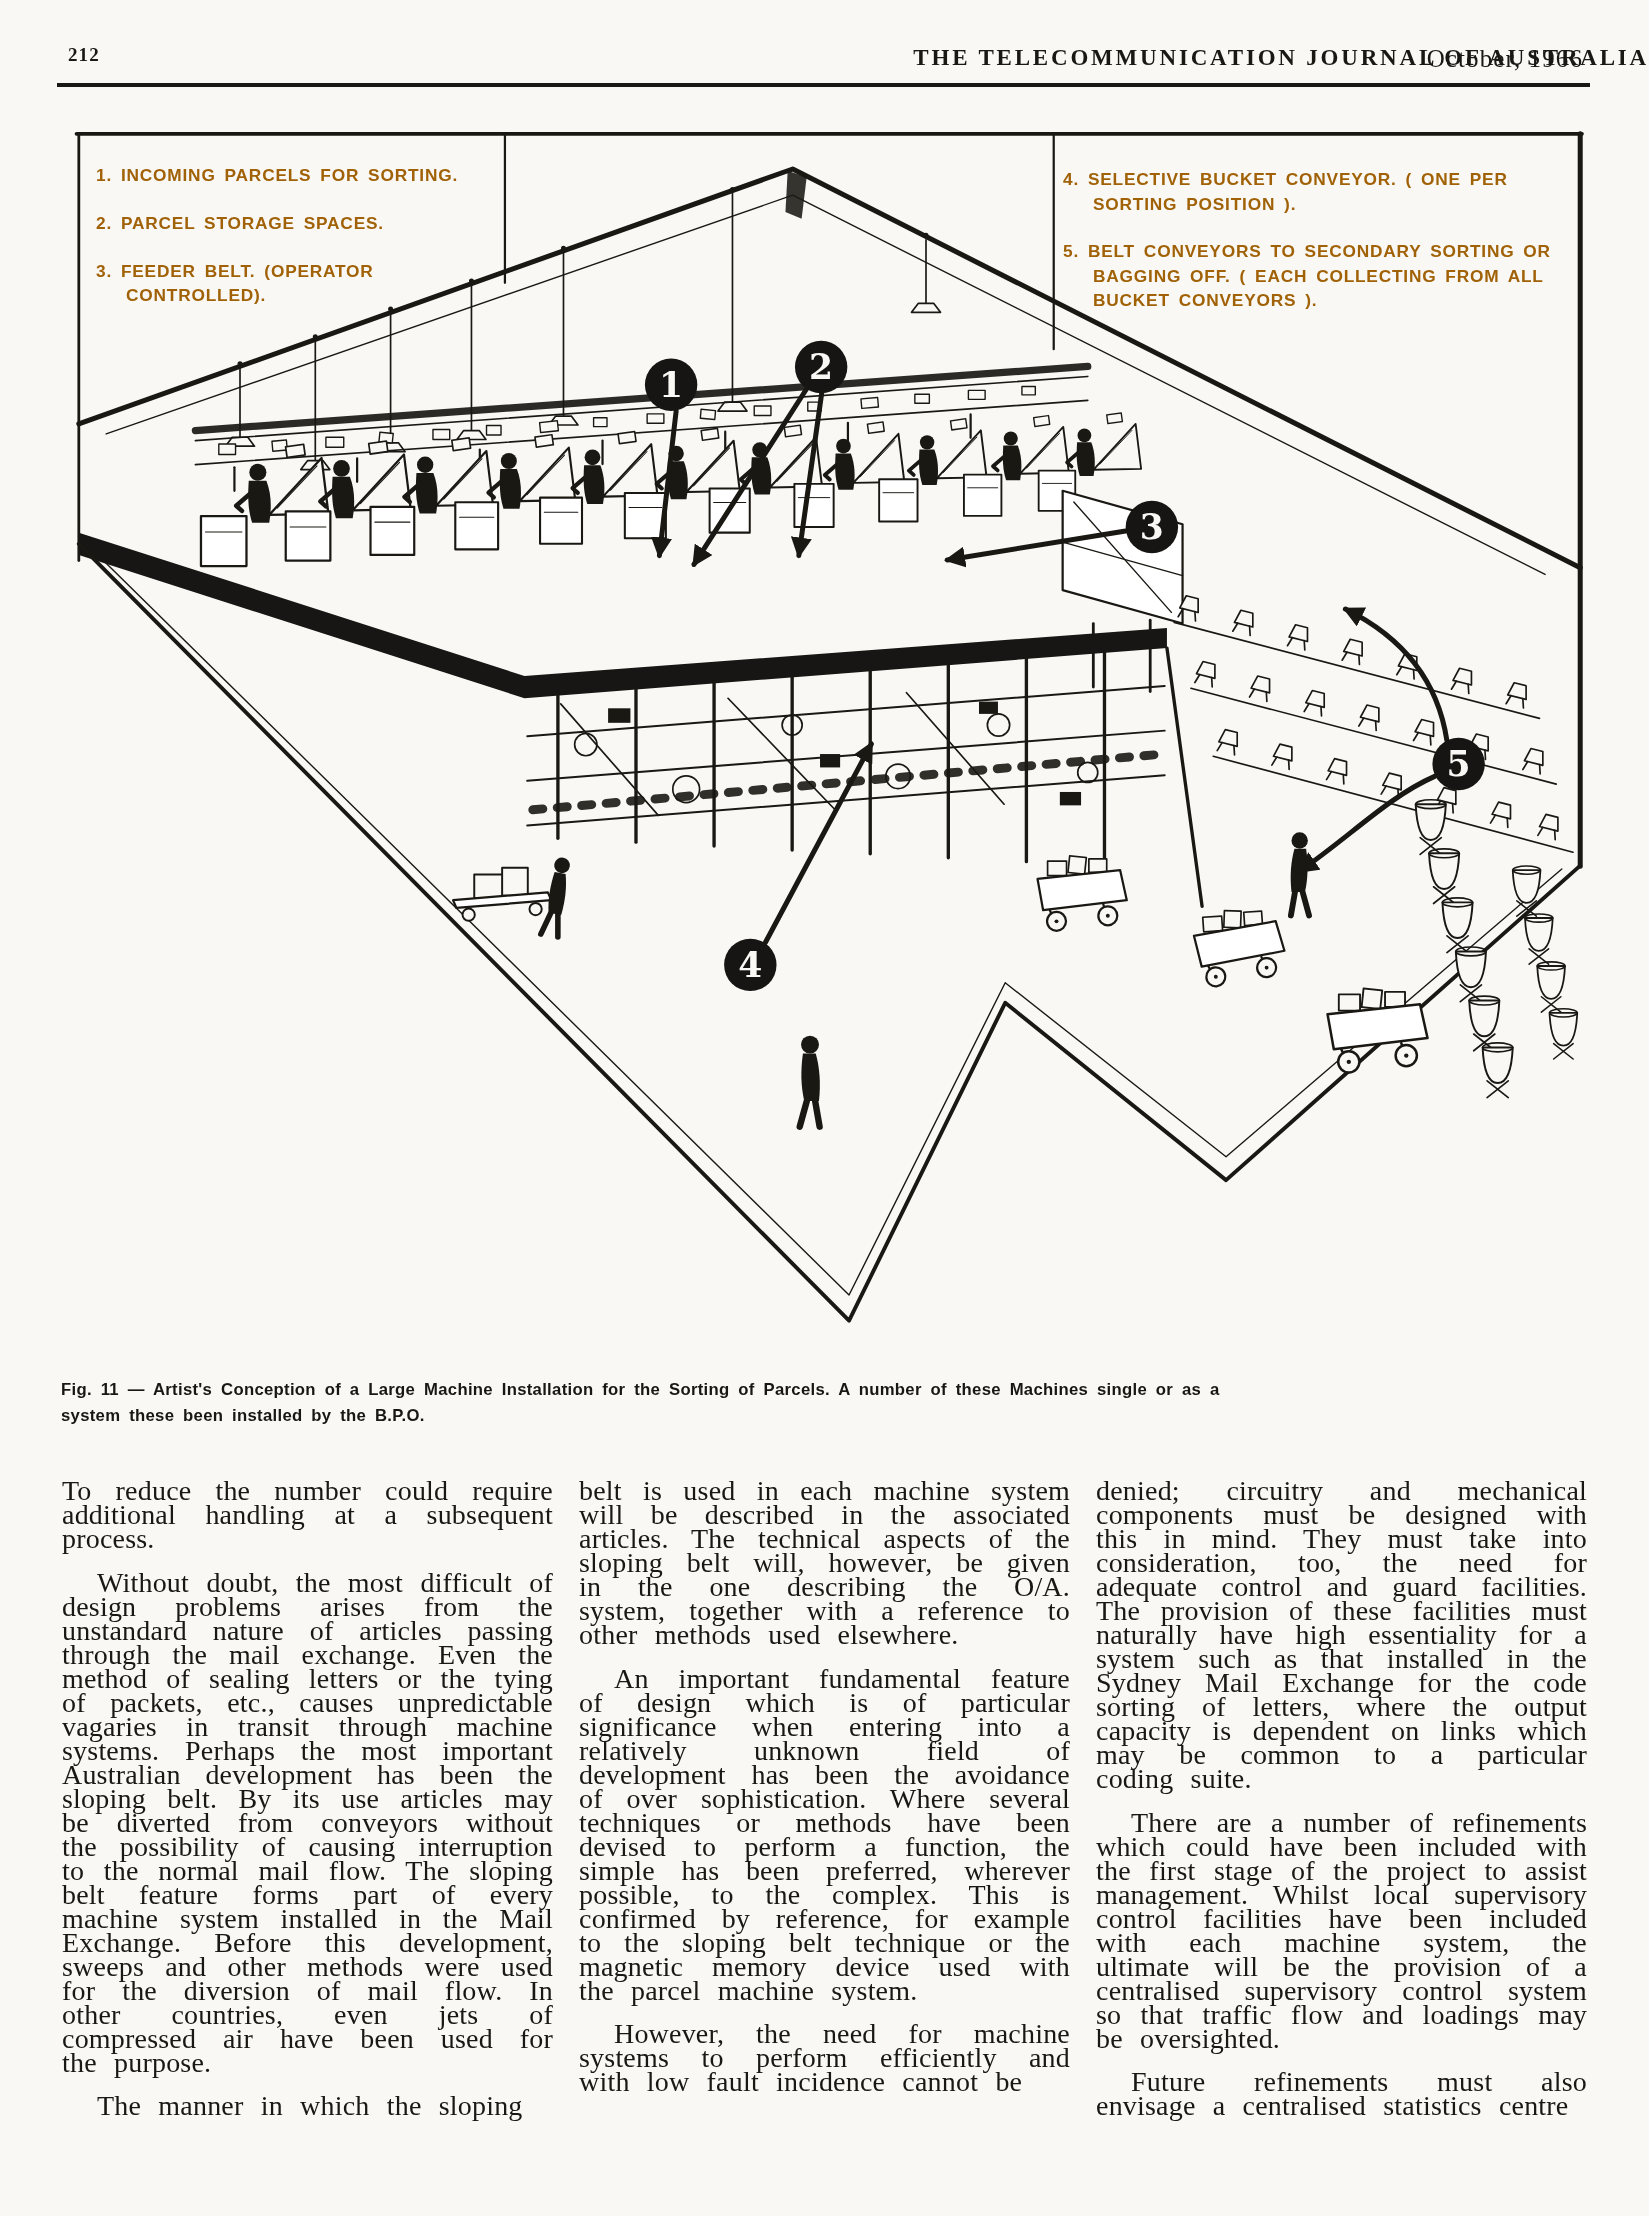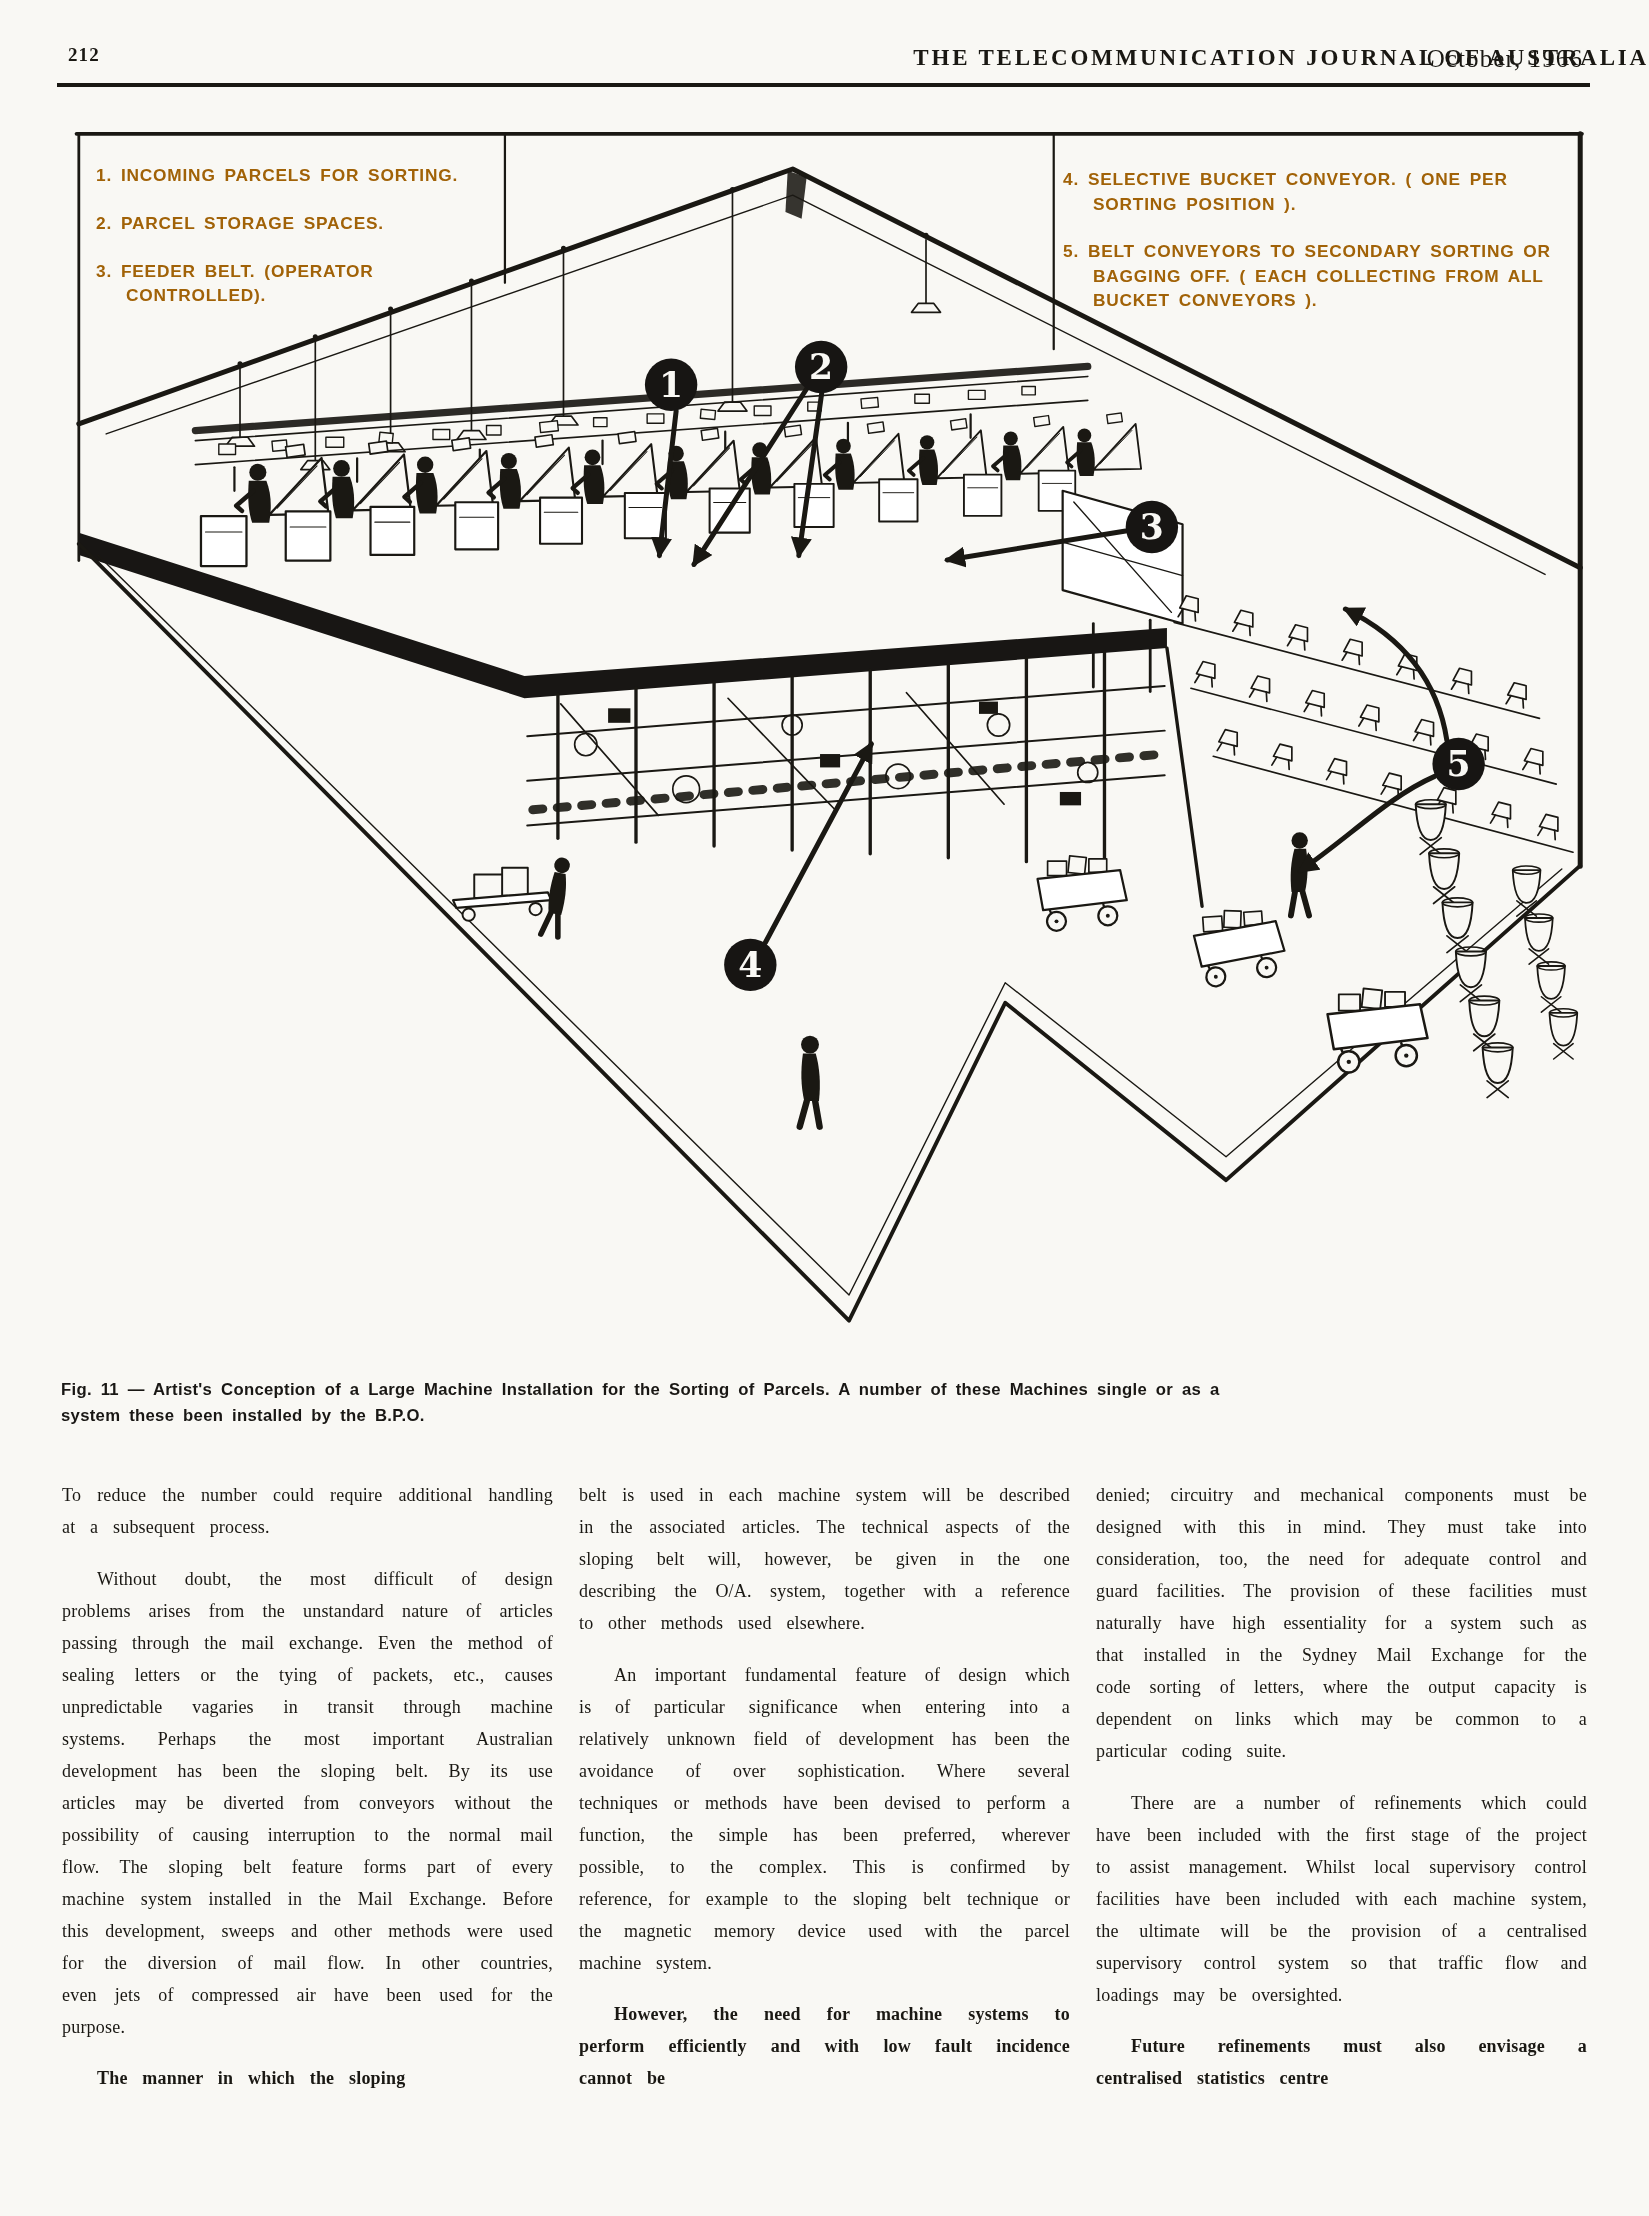--- a/index.html
+++ b/index.html
@@ -18,24 +18,24 @@
   .legend-left{left:96px;top:163px;width:410px;}
   .legend-right{left:1063px;top:167px;width:516px;}
   .lg-item{margin:0 0 23.4px 0;text-indent:-30px;padding-left:30px;}
   .lg-item:last-child{margin-bottom:8px;}
   
   .caption{position:absolute;top:1377px;left:61px;width:1529px;text-align:left;
            font-family:"Liberation Sans",sans-serif;font-weight:bold;font-size:16.7px;
            line-height:26px;letter-spacing:0.3px;word-spacing:3.9px;color:#191714;}
   
   .article{position:absolute;top:1479px;left:62px;width:1526px;display:flex;gap:26px;}
-  .col{width:491px;font-size:18px;line-height:32px;text-align:justify;word-spacing:10px;letter-spacing:0.2px;}
+  .col{width:491px;font-size:28px;line-height:24px;text-align:justify;word-spacing:10px;letter-spacing:0.2px;}
   .col p{margin:0 0 19.5px 0;}
   .col p.ind{text-indent:35px;}
-  .col p:last-child{margin-bottom:14px;font-weight:bold;}
+  .col p:last-child{margin-bottom:14px;}
 </style>
 </head>
 <body>
 
 <div class="page">
 
   <div class="hdr-num">212</div>
   <div class="hdr-title">THE TELECOMMUNICATION JOURNAL OF AUSTRALIA</div>
   <div class="hdr-date">October, 1966</div>
   <div class="hdr-rule"></div>

